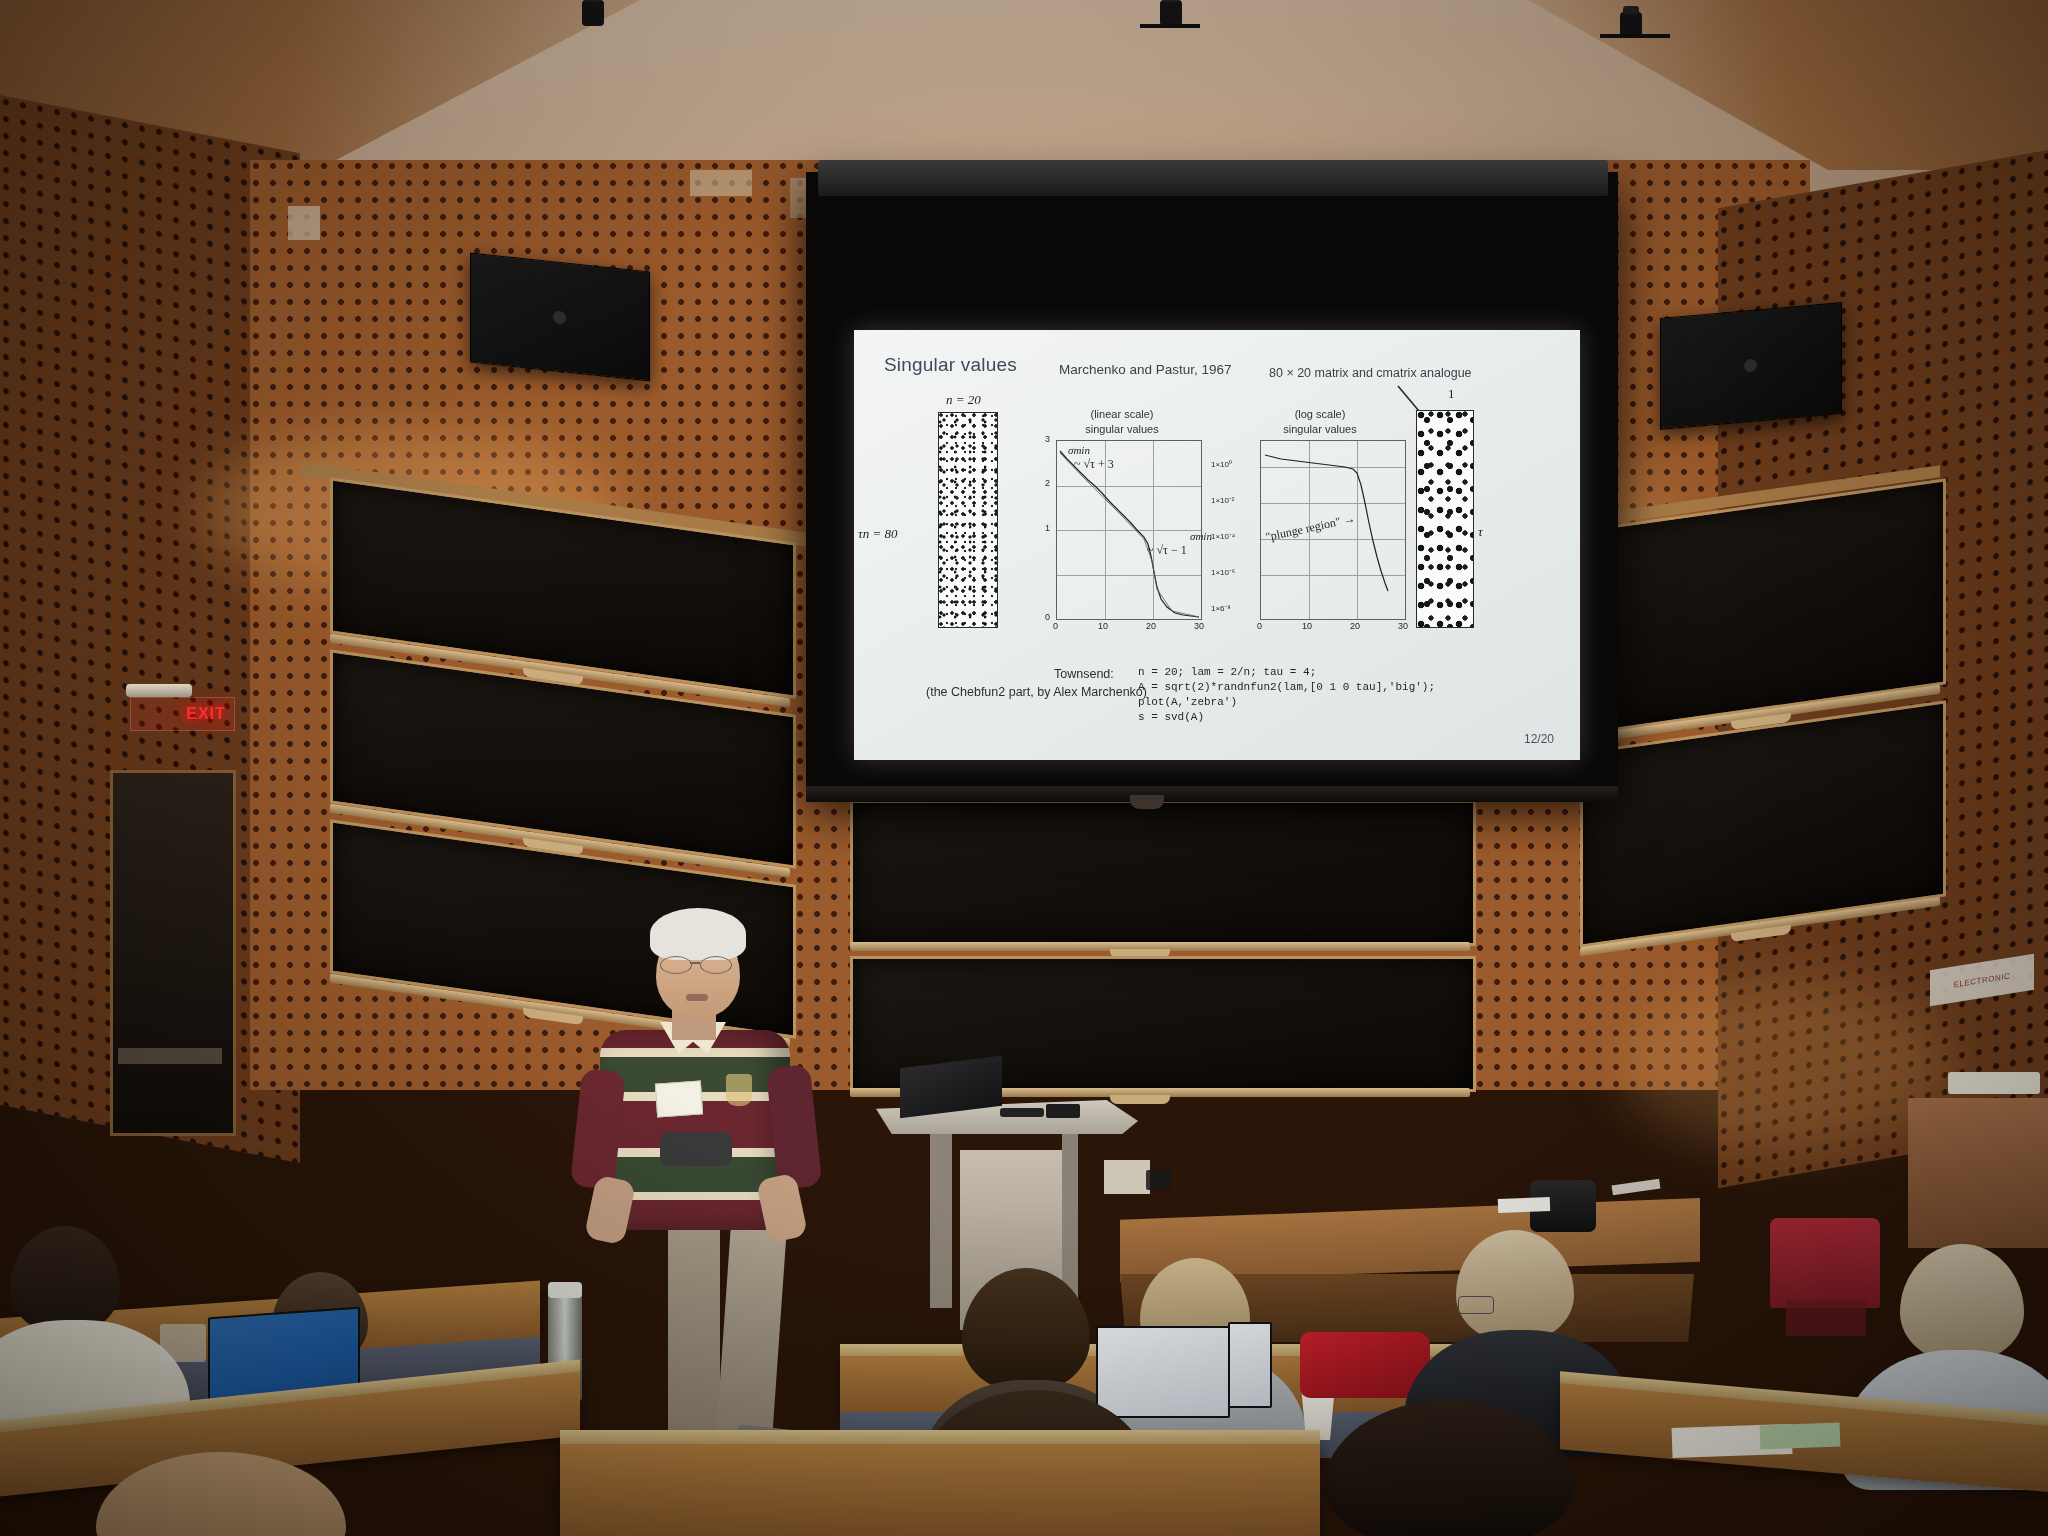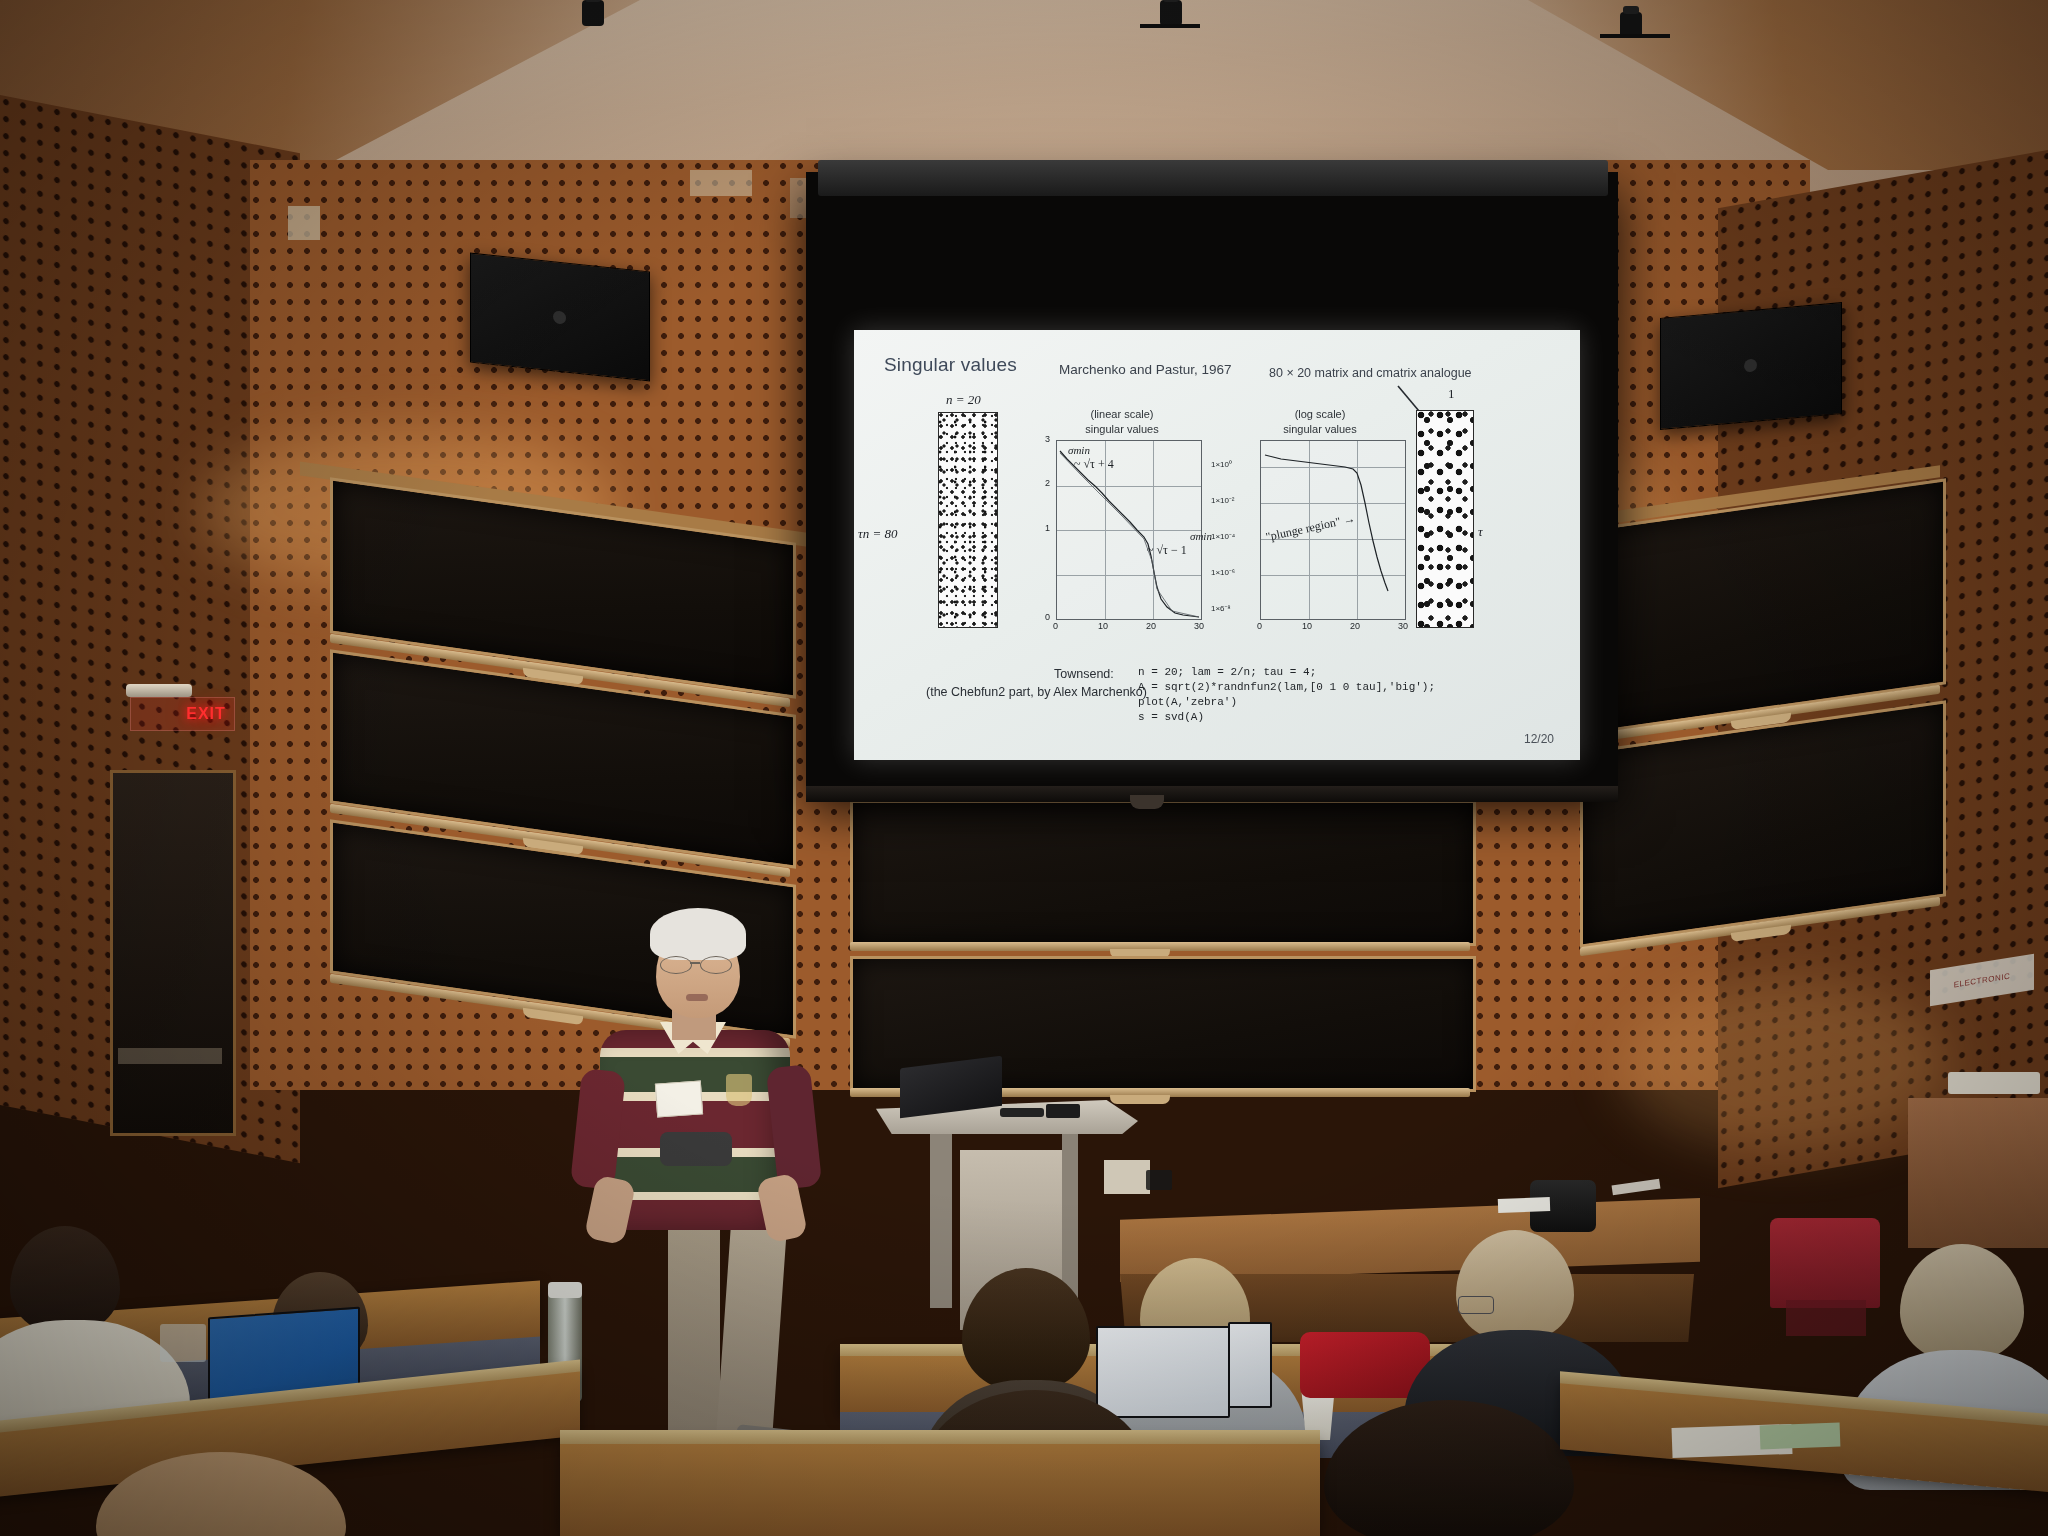--- a/index.html
+++ b/index.html
@@ -243,21 +243,21 @@
       <div class="tick" style="left:191px;top:193px;">1</div>
       <div class="tick" style="left:191px;top:282px;">0</div>
       <div class="tick" style="left:199px;top:291px;">0</div>
       <div class="tick" style="left:244px;top:291px;">10</div>
       <div class="tick" style="left:292px;top:291px;">20</div>
       <div class="tick" style="left:340px;top:291px;">30</div>
 
       <div class="annot" style="left:214px;top:114px;font-size:11px;font-style:italic;">
         <span>σmin</span>
       </div>
-      <div class="annot" style="left:220px;top:127px;font-size:12px;">~ √τ + 4</div>
+      <div class="annot" style="left:220px;top:127px;font-size:12px;">~ √τ + 3</div>
       <div class="annot" style="left:288px;top:200px;font-size:11px;font-style:italic;padding-left:48px;">σmin</div>
       <div class="annot" style="left:293px;top:213px;font-size:12px;">~ √τ − 1</div>
 
       <div class="plot-cap" style="left:398px;top:78px;width:136px;">(log scale)</div>
       <div class="plot-cap" style="left:398px;top:93px;width:136px;">singular values</div>
 
       <div class="plotbox" style="left:406px;top:110px;width:144px;height:178px;">
         <div class="gl" style="left:0;top:26px;width:100%;height:1px;"></div>
         <div class="gl" style="left:0;top:62px;width:100%;height:1px;"></div>
         <div class="gl" style="left:0;top:98px;width:100%;height:1px;"></div>

